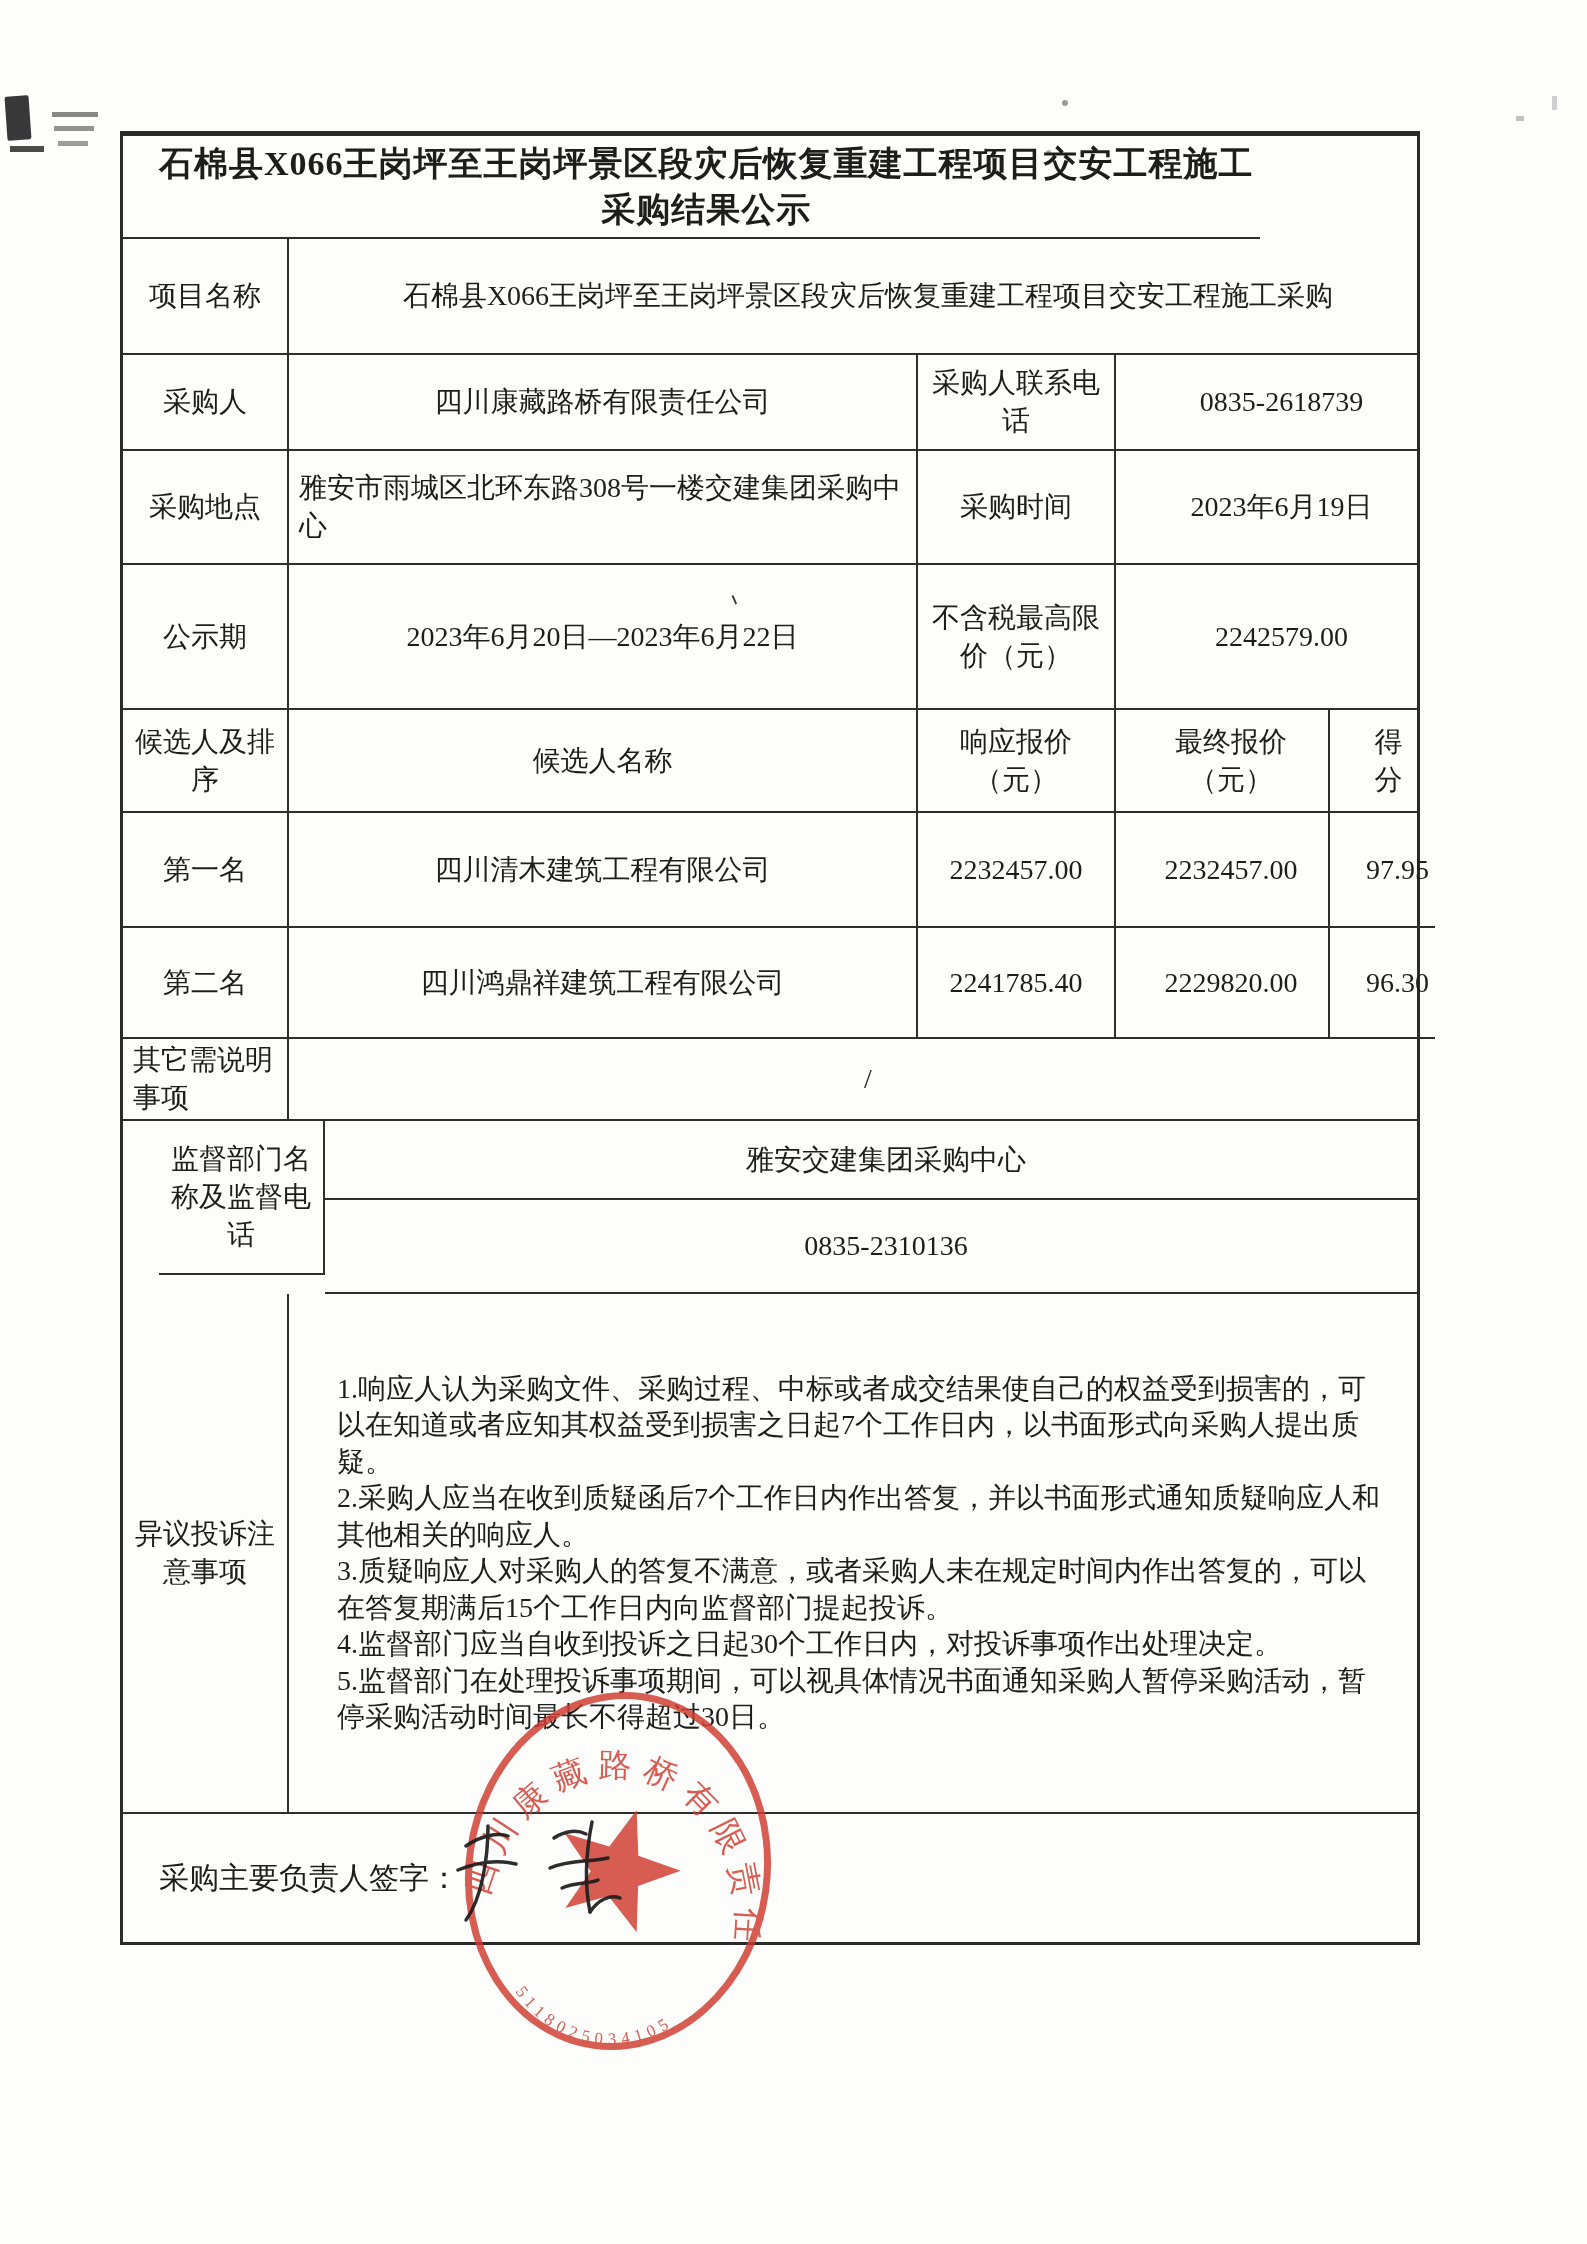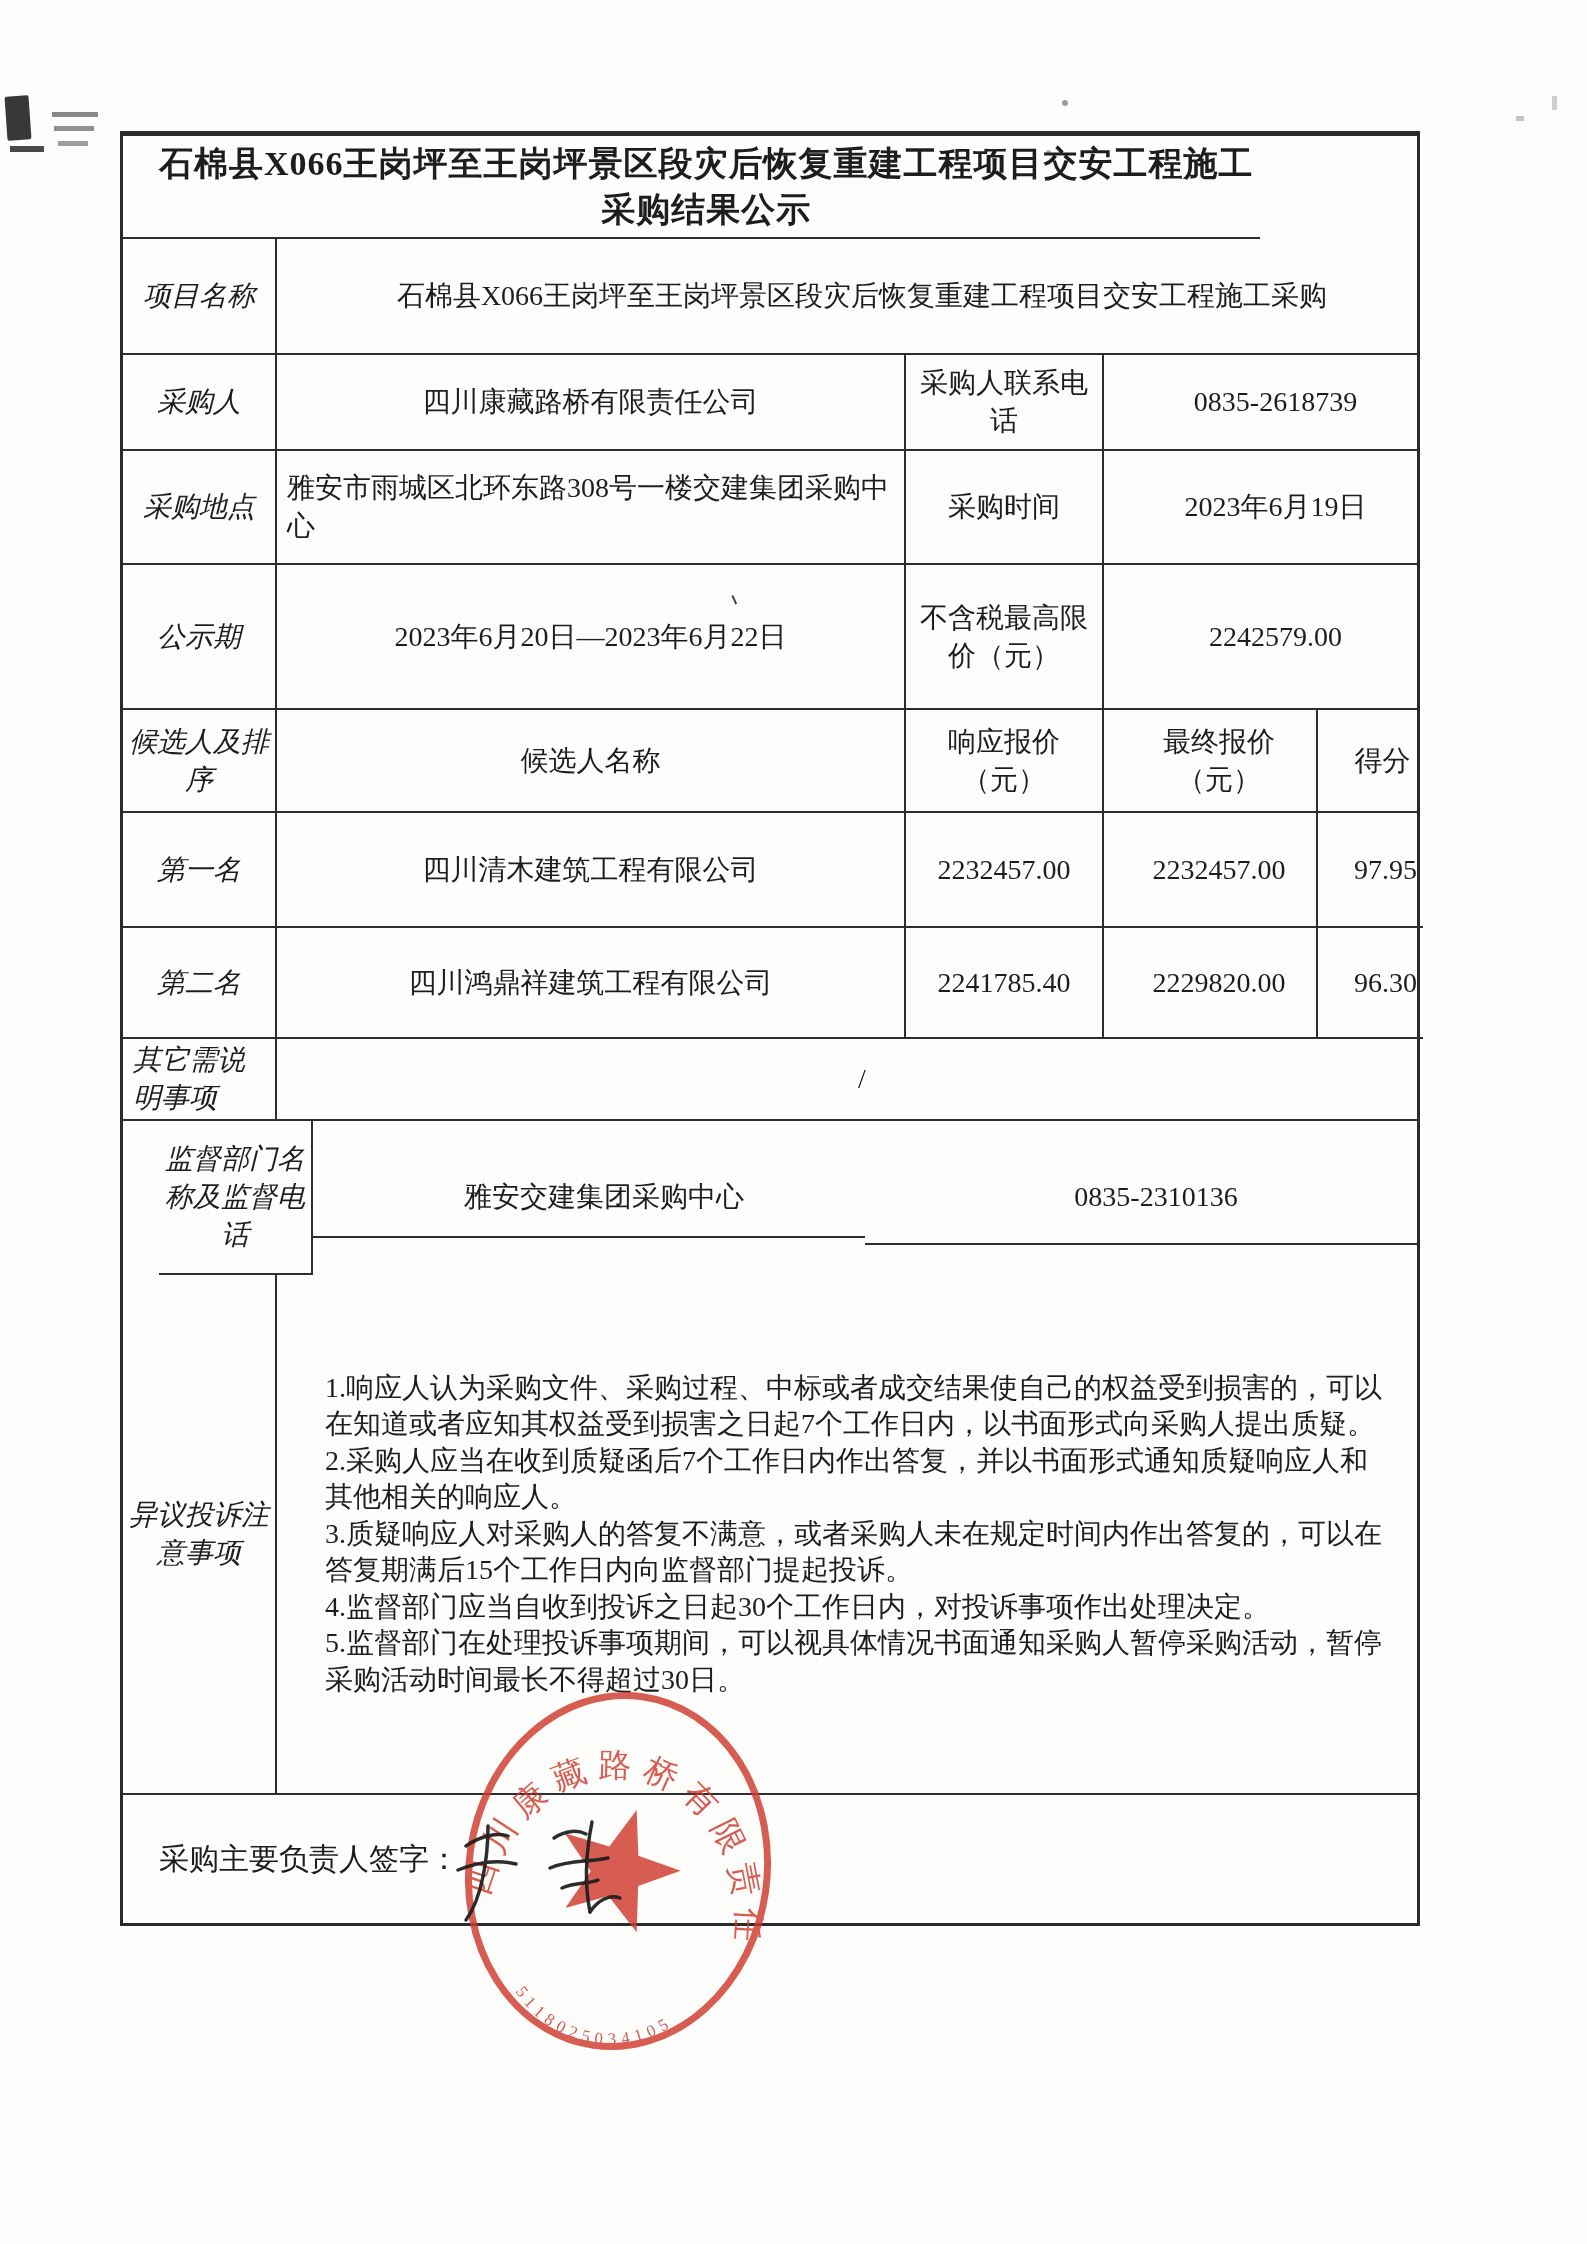--- a/index.html
+++ b/index.html
@@ -9,31 +9,31 @@
   .tbl{position:absolute;left:120px;top:131px;width:1294px;
        border:3px solid #2b2b2b;border-top-width:5px;display:flex;flex-direction:column;}
   .row{display:flex;width:100%;}
   .cell{box-sizing:border-box;border-right:2px solid #2e2e2e;border-bottom:2px solid #2e2e2e;
         display:flex;align-items:center;justify-content:center;text-align:center;
         font-size:28px;line-height:38px;padding:2px 6px;}
   .cell.last{border-right:none;padding-left:36px;}
   .cell.nobb{border-bottom:none;}
   .cell.left{justify-content:flex-start;text-align:left;padding-left:10px;padding-right:14px;}
   .pre{white-space:pre-line;}
-  .wA{width:154px;flex:none;font-style:italic;}
+  .wA{width:166px;flex:none;}
   .wB{width:629px;flex:none;}
   .wC{width:198px;flex:none;}
   .wD{width:214px;flex:none;padding-left:24px;}
   .grow{flex:1;}
   .hTitle{height:103px;} .h1{height:116px;} .h2{height:96px;} .h3{height:114px;}
   .h4{height:145px;} .h5{height:103px;} .h6{height:115px;} .h7{height:111px;}
   .h8{height:82px;} .h9{height:154px;margin-left:36px;} .h9a{height:79px;} .h9b{height:94px;}
   .h10{height:520px;} .h11{height:128px;}
   .titleCell{flex-direction:column;font-weight:700;font-size:34px;line-height:46px;letter-spacing:1px;}
-  .stack{display:flex;flex-direction:row;flex:1;align-items:center;}
+  .stack{display:flex;flex-direction:column;flex:1;}
   .objText{font-size:28px;line-height:36.5px;text-align:left;padding:0 22px 0 12px;}
   .sigCell{justify-content:flex-start;font-size:30px;padding-left:16px;}
   
   .seal{position:absolute;left:452px;top:1686px;width:330px;height:370px;opacity:.82;}
   .handsig{position:absolute;left:436px;top:1812px;width:230px;height:130px;}
   
   .art{position:absolute;}
   .a1{left:6px;top:96px;width:24px;height:44px;background:#383838;border-radius:2px;transform:rotate(-4deg);}
   .a2{left:10px;top:146px;width:34px;height:6px;background:#4a4a4a;}
   .a3{left:52px;top:112px;width:46px;height:5px;background:#6a6a6a;opacity:.8;}

